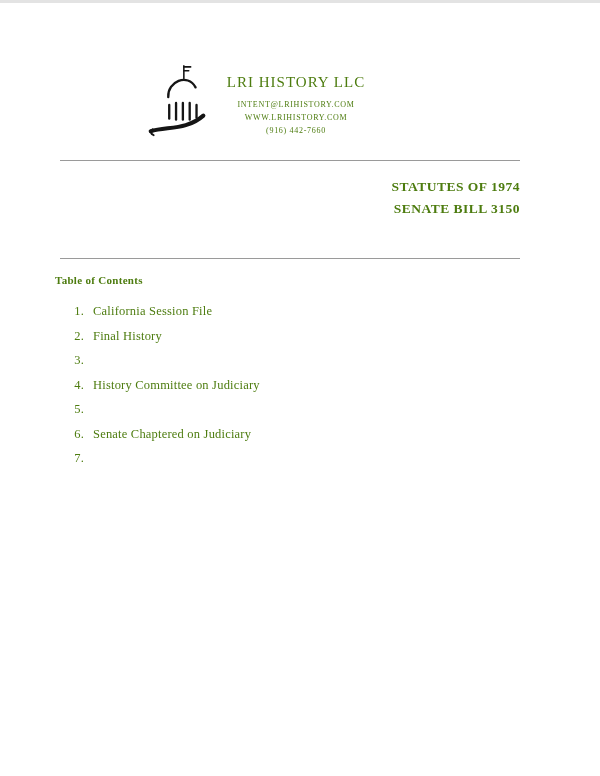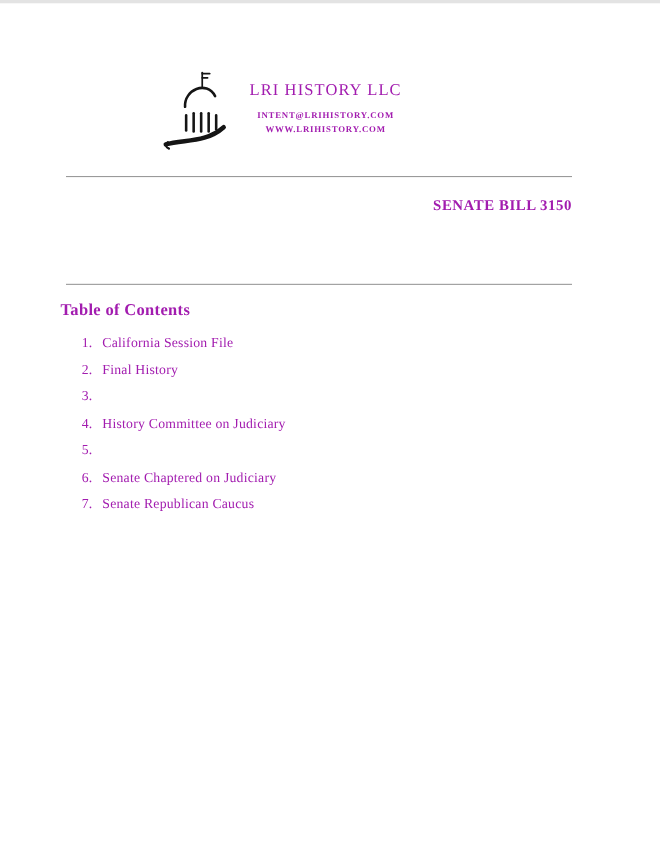--- a/index.html
+++ b/index.html
@@ -6,21 +6,21 @@
     margin: 0;
     padding: 0;
     background: #ffffff;
   }
   .page {
     position: relative;
     width: 600px;
     height: 776px;
     background: #ffffff;
     font-family: "Liberation Serif", serif;
-    color: #a21caf;
+    color: #4d7c0f;
     overflow: hidden;
     margin: 0 auto;
   }
   .scan-edge {
     position: absolute;
     top: 0; left: 0; right: 0;
     height: 3px;
     background: #e3e3e3;
   }
   
@@ -42,21 +42,20 @@
     font-size: 15px;
     letter-spacing: 1px;
     margin-bottom: 7px;
     white-space: nowrap;
   }
   .contact {
     font-size: 8px;
     letter-spacing: 0.7px;
     line-height: 13px;
     white-space: nowrap;
-    font-weight: bold;
   }
   
   .rule {
     position: absolute;
     left: 60px;
     width: 460px;
     border: none;
     border-top: 1px solid #9a9a9a;
     margin: 0;
   }
@@ -74,21 +73,21 @@
   }
   .case-info div {
     line-height: 22px;
     white-space: pre;
   }
   
   .toc-title {
     position: absolute;
     left: 55px;
     top: 274px;
-    font-size: 15px;
+    font-size: 11px;
     font-weight: bold;
     letter-spacing: 0.3px;
     margin: 0;
   }
   .toc-list {
     position: absolute;
     left: 68px;
     top: 305px;
   }
   .toc-row {
@@ -132,25 +131,27 @@
       <path d="M7 71 C 24 66, 44 70, 61 55" stroke-width="4.2"></path>
 
       <path d="M10 75 c -3 -1, -4 -4, -1 -6" stroke-width="2"></path>
     </svg>
   </div>
 
   <div class="header-text">
     <div class="company">LRI HISTORY LLC</div>
     <div class="contact">INTENT@LRIHISTORY.COM</div>
     <div class="contact">WWW.LRIHISTORY.COM</div>
+    <div class="contact">(916) 442-7660</div>
   </div>
 
   <hr class="rule rule-top">
 
   <div class="case-info">
+    <div>STATUTES OF 1974</div>
     <div>SENATE BILL 3150</div>
   </div>
 
   <hr class="rule rule-mid">
 
   <h2 class="toc-title">Table of Contents</h2>
 
   <div class="toc-list">
     <div class="toc-row">
       <span class="toc-num">1.</span>
@@ -169,17 +170,16 @@
     </div>
     <div class="toc-row">
       <span class="toc-num">5.</span>
     </div>
     <div class="toc-row">
       <span class="toc-num">6.</span>
       <span class="toc-label">Senate Chaptered on Judiciary</span>
     </div>
     <div class="toc-row">
       <span class="toc-num">7.</span>
-      <span class="toc-label">Senate Republican Caucus</span>
     </div>
   </div>
 
 </div>
 
 </body></html>

